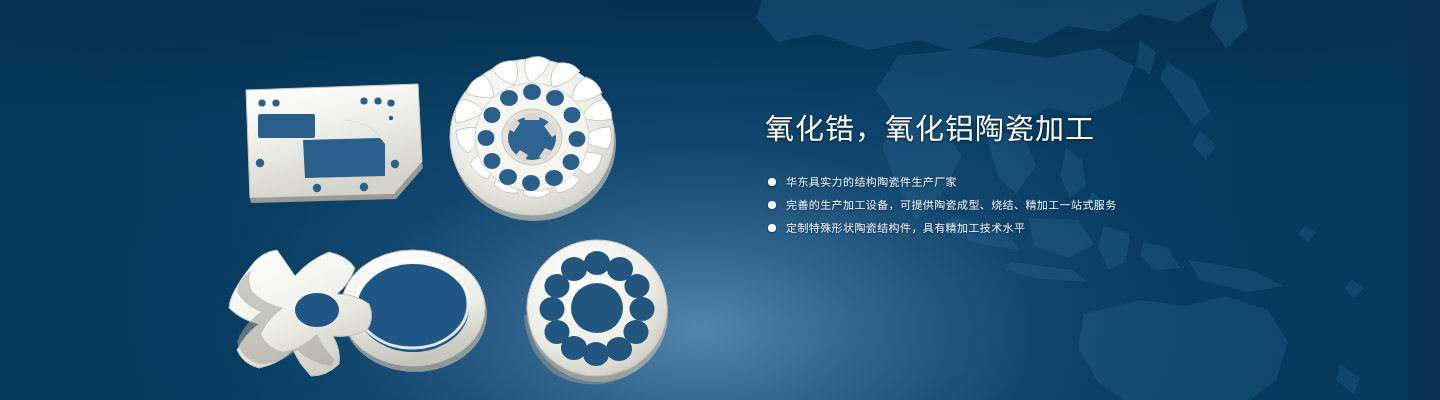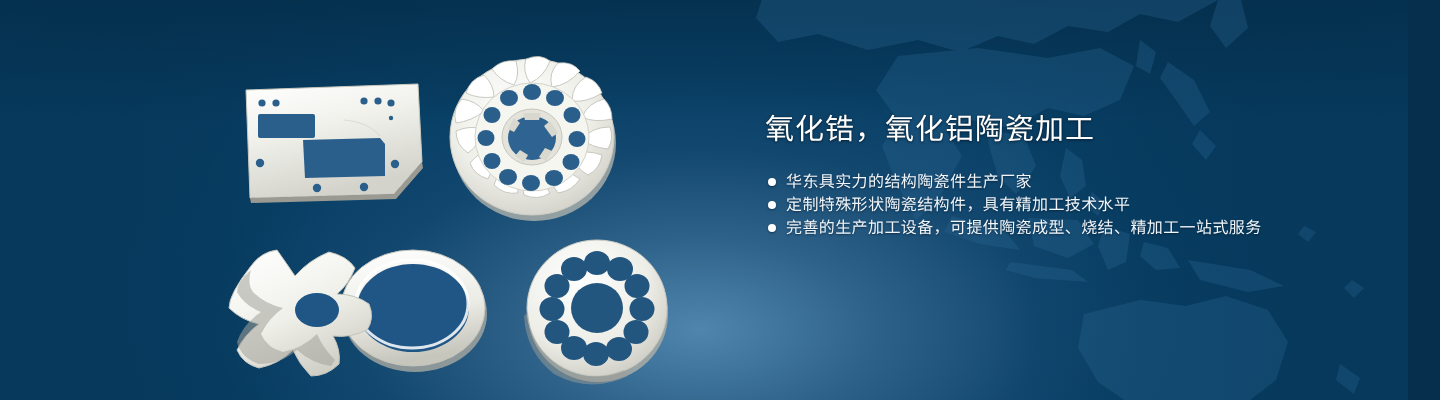--- a/index.html
+++ b/index.html
@@ -109,21 +109,21 @@
   }
   .bullets {
     list-style: none;
     margin: 26px 0 0 0;
     padding: 0;
   }
   .bullet {
     position: relative;
     padding-left: 21px;
     margin-bottom: 7px;
-    font-size: 16px;
+    font-size: 11px;
     line-height: 16px;
     letter-spacing: 0.4px;
     color: #f2f6fa;
     text-shadow: 0 1px 2px rgba(2,24,42,0.6);
     white-space: nowrap;
   }
   .bullet:last-child { margin-bottom: 0; }
   .dot {
     position: absolute;
     left: 3px;
@@ -358,22 +358,22 @@
   <div class="copy">
     <h1 class="headline">氧化锆，氧化铝陶瓷加工</h1>
 
     <ul class="bullets">
       <li class="bullet">
         <span class="dot"></span>
         <span>华东具实力的结构陶瓷件生产厂家</span>
       </li>
       <li class="bullet">
         <span class="dot"></span>
-        <span>定制特殊形状陶瓷结构件，具有精加工技术水平</span>
+        <span>完善的生产加工设备，可提供陶瓷成型、烧结、精加工一站式服务</span>
       </li>
       <li class="bullet">
         <span class="dot"></span>
-        <span>完善的生产加工设备，可提供陶瓷成型、烧结、精加工一站式服务</span>
+        <span>定制特殊形状陶瓷结构件，具有精加工技术水平</span>
       </li>
     </ul>
   </div>
 
 </div>
 
 </body></html>

